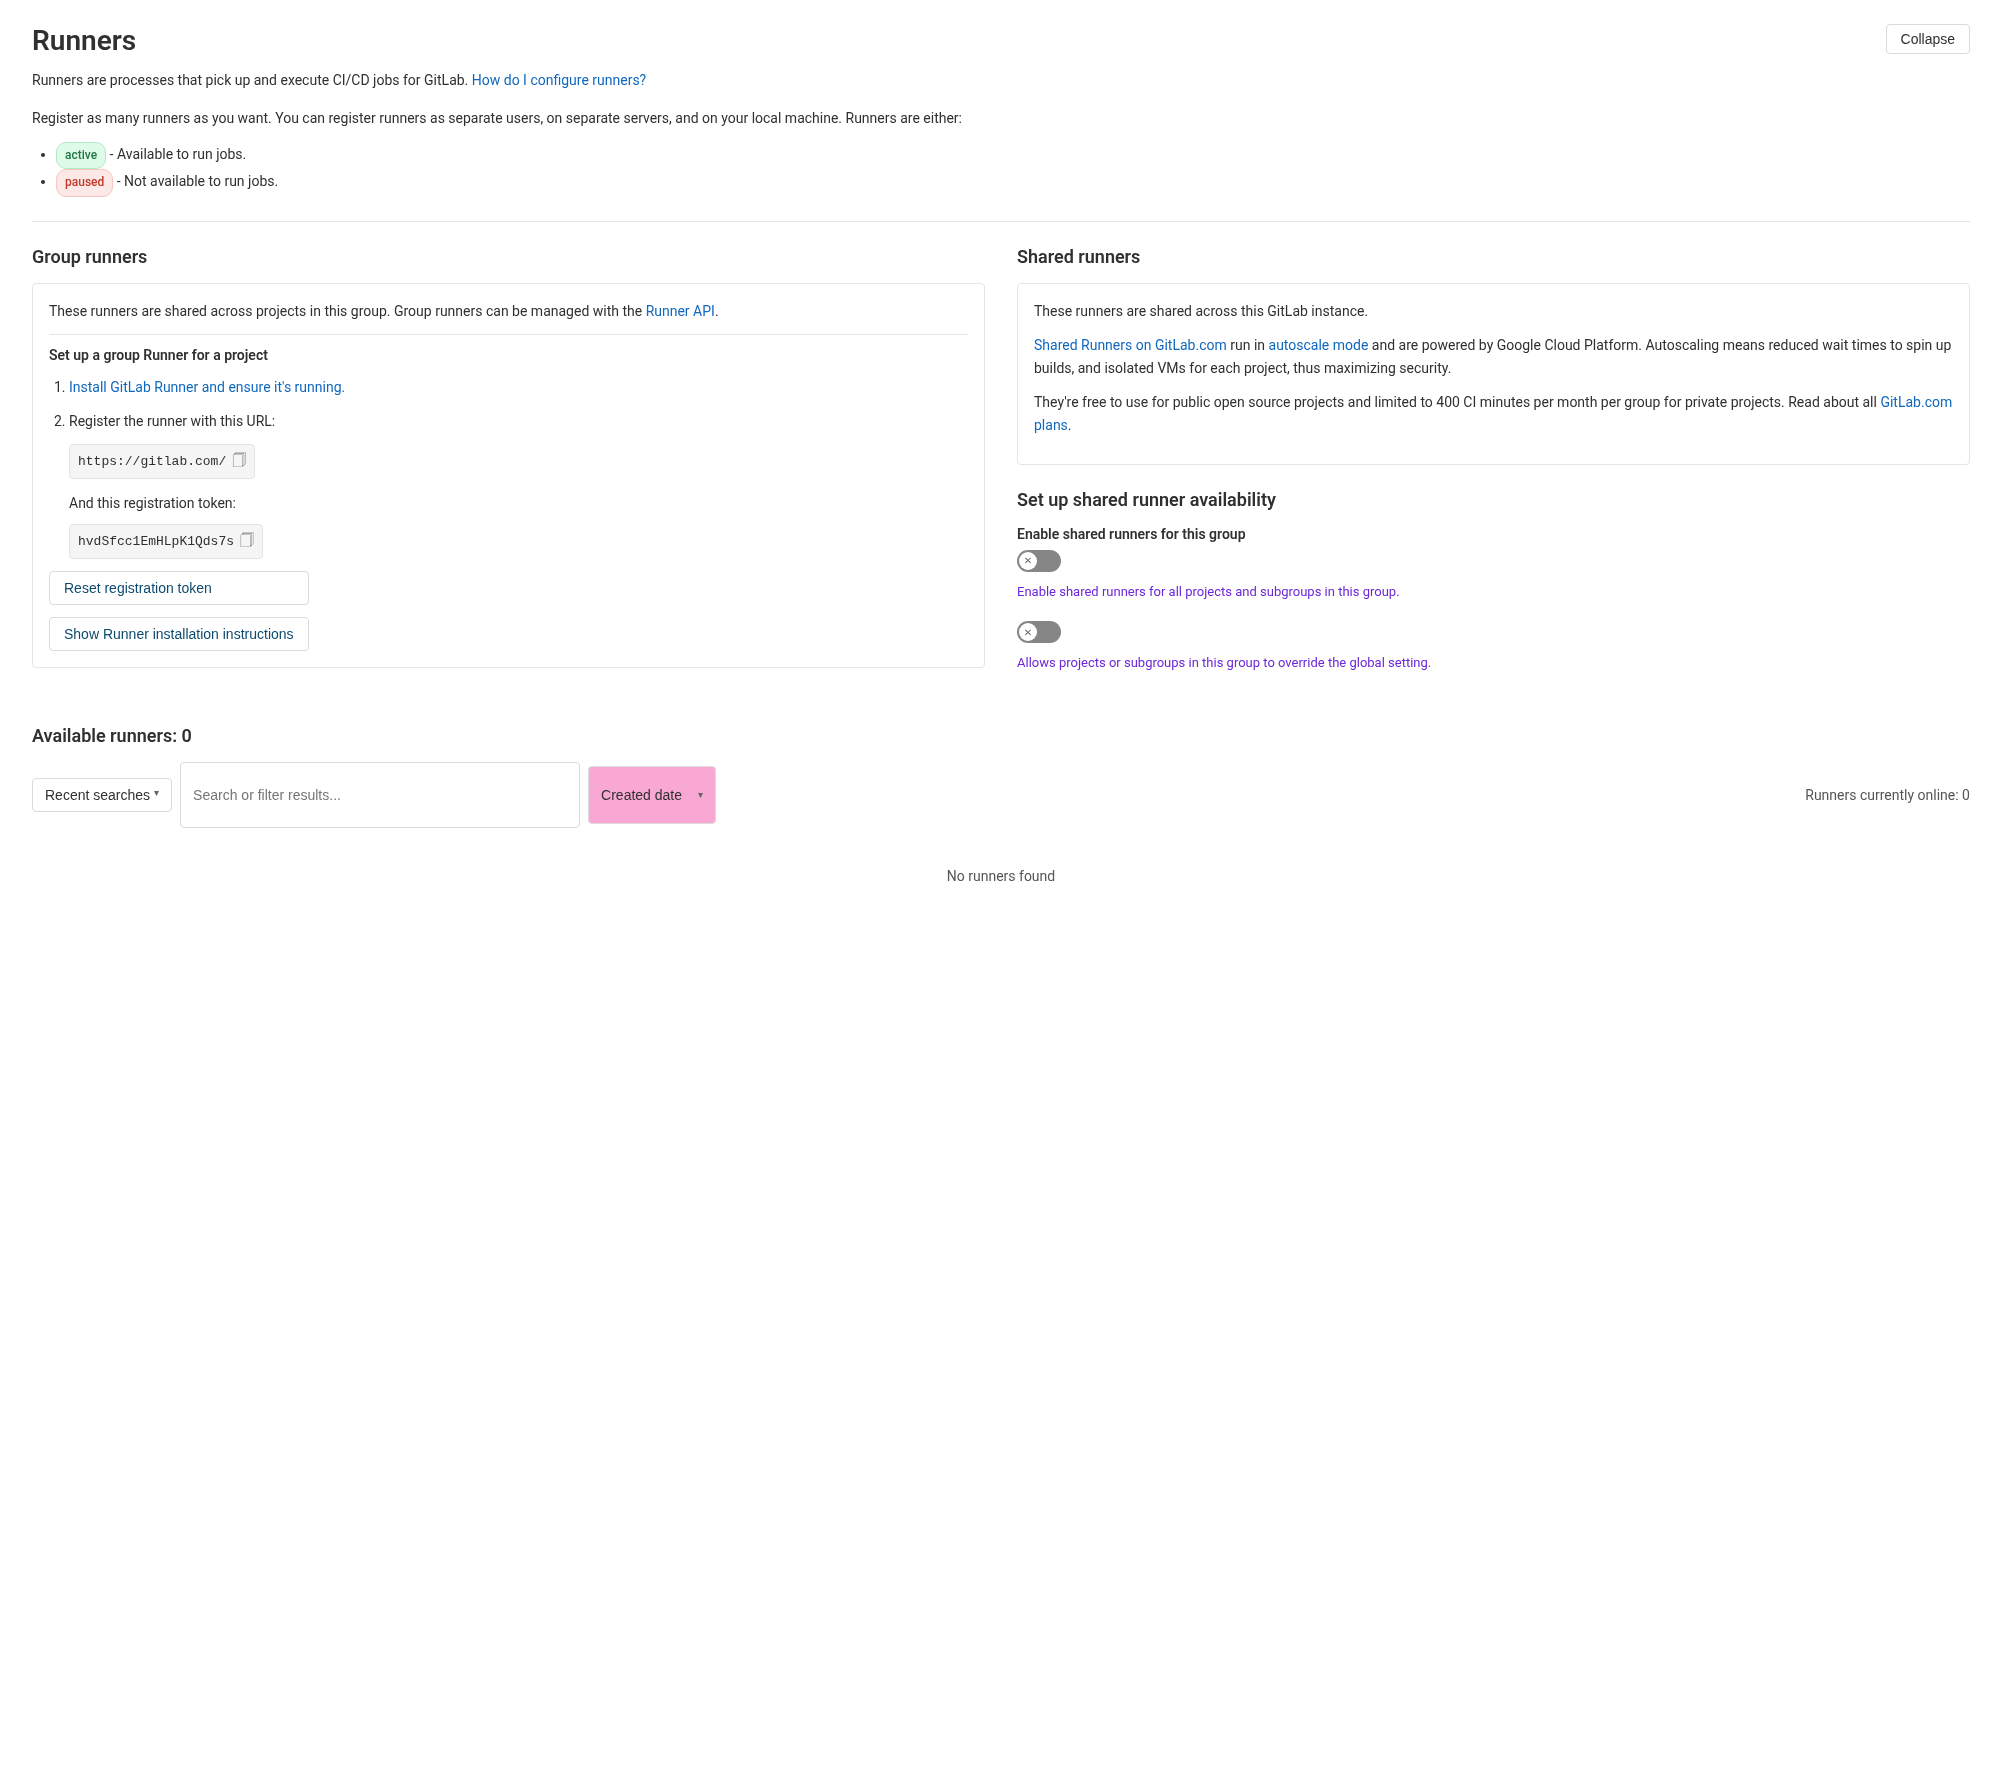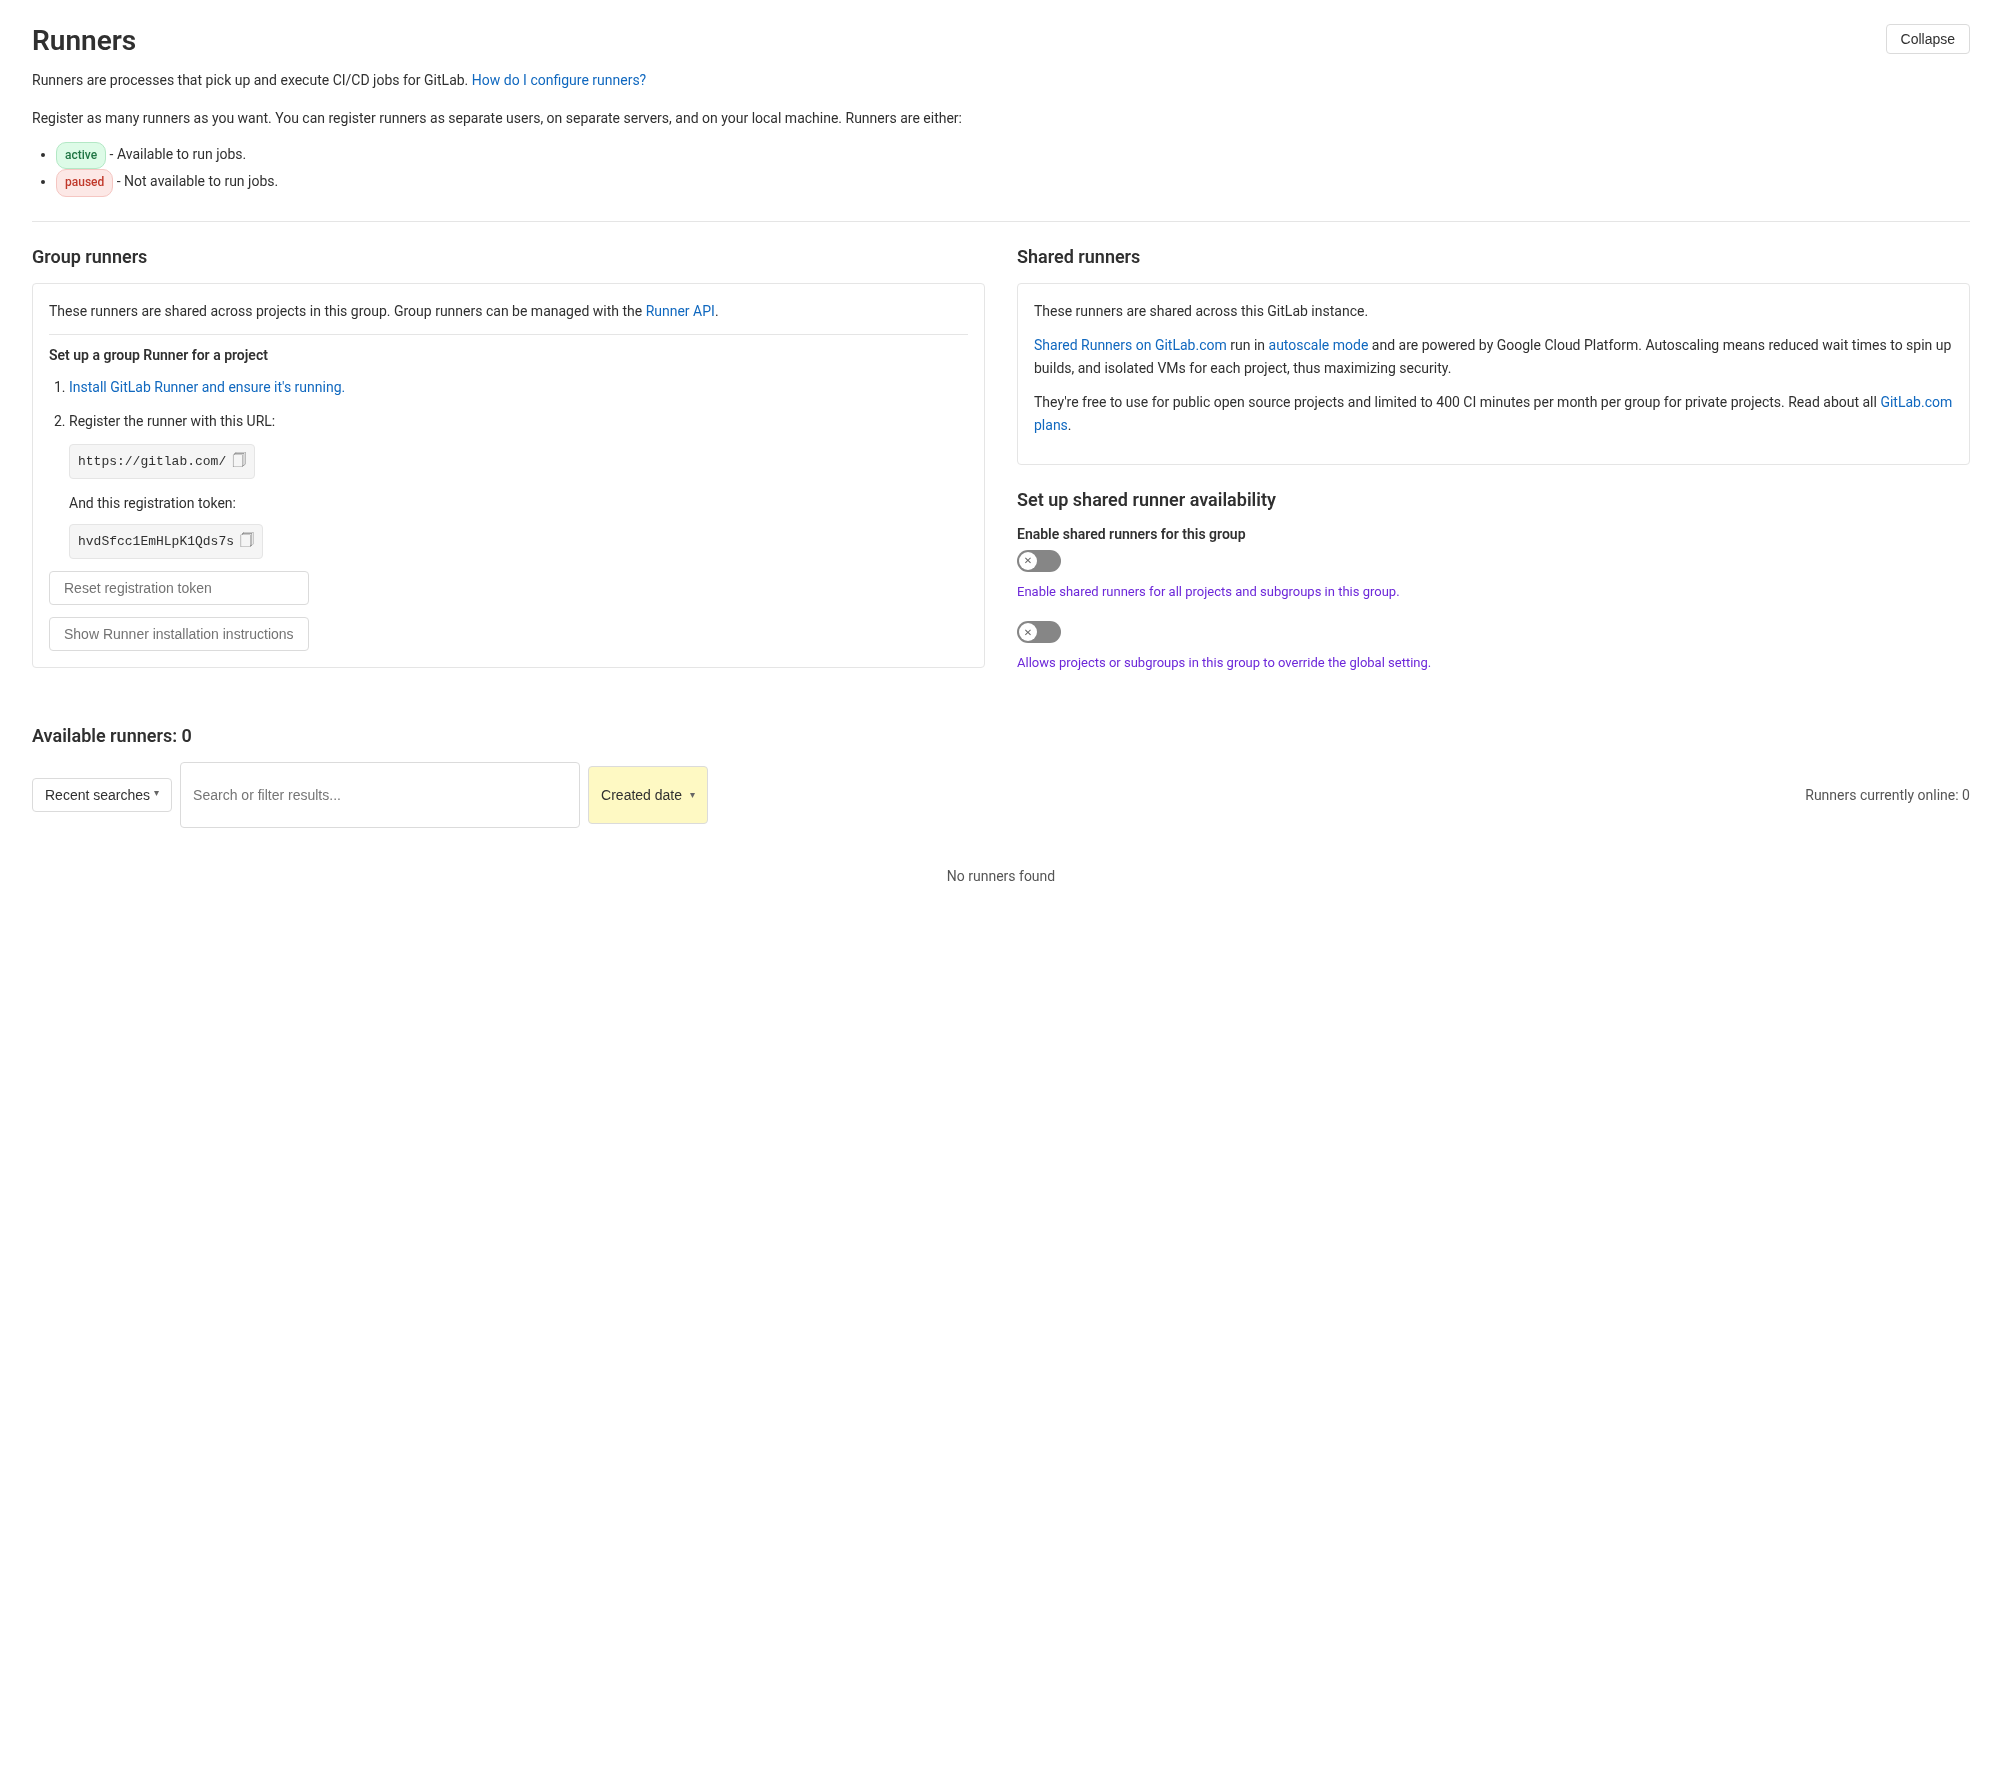--- a/index.html
+++ b/index.html
@@ -128,21 +128,21 @@
     .action-btn {
       display: block;
       width: 100%;
       max-width: 260px;
       border: 1px solid #dbdbdb;
       background: #fff;
       padding: 8px 14px;
       border-radius: 4px;
       cursor: pointer;
       font-size: 14px;
-      color: #737373;
+      color: #0c4a6e;
       text-align: left;
       margin-top: 12px;
     }
     .shared-card-text {
       line-height: 1.6;
       margin-bottom: 12px;
     }
     .shared-card-text a { color: #1068bf; text-decoration: none; }
     .availability-section { margin-top: 24px; }
     .availability-title {
@@ -223,23 +223,23 @@
       border-radius: 4px;
       padding: 24px 12px;
       font-size: 14px;
       color: #999;
       outline: none;
       max-width: 400px;
     }
     .created-date-btn {
       display: flex;
       align-items: center;
-      gap: 8px;
-      border: 1px solid #dbdbdb;
-      background: #fef9c3;
+      gap: 16px;
+      border: 1px solid #dbdbdb;
+      background: #f9a8d4;
       padding: 20px 12px;
       border-radius: 4px;
       cursor: pointer;
       font-size: 14px;
       color: #303030;
     }
     .runners-online {
       margin-left: auto;
       font-size: 14px;
       color: #555;

